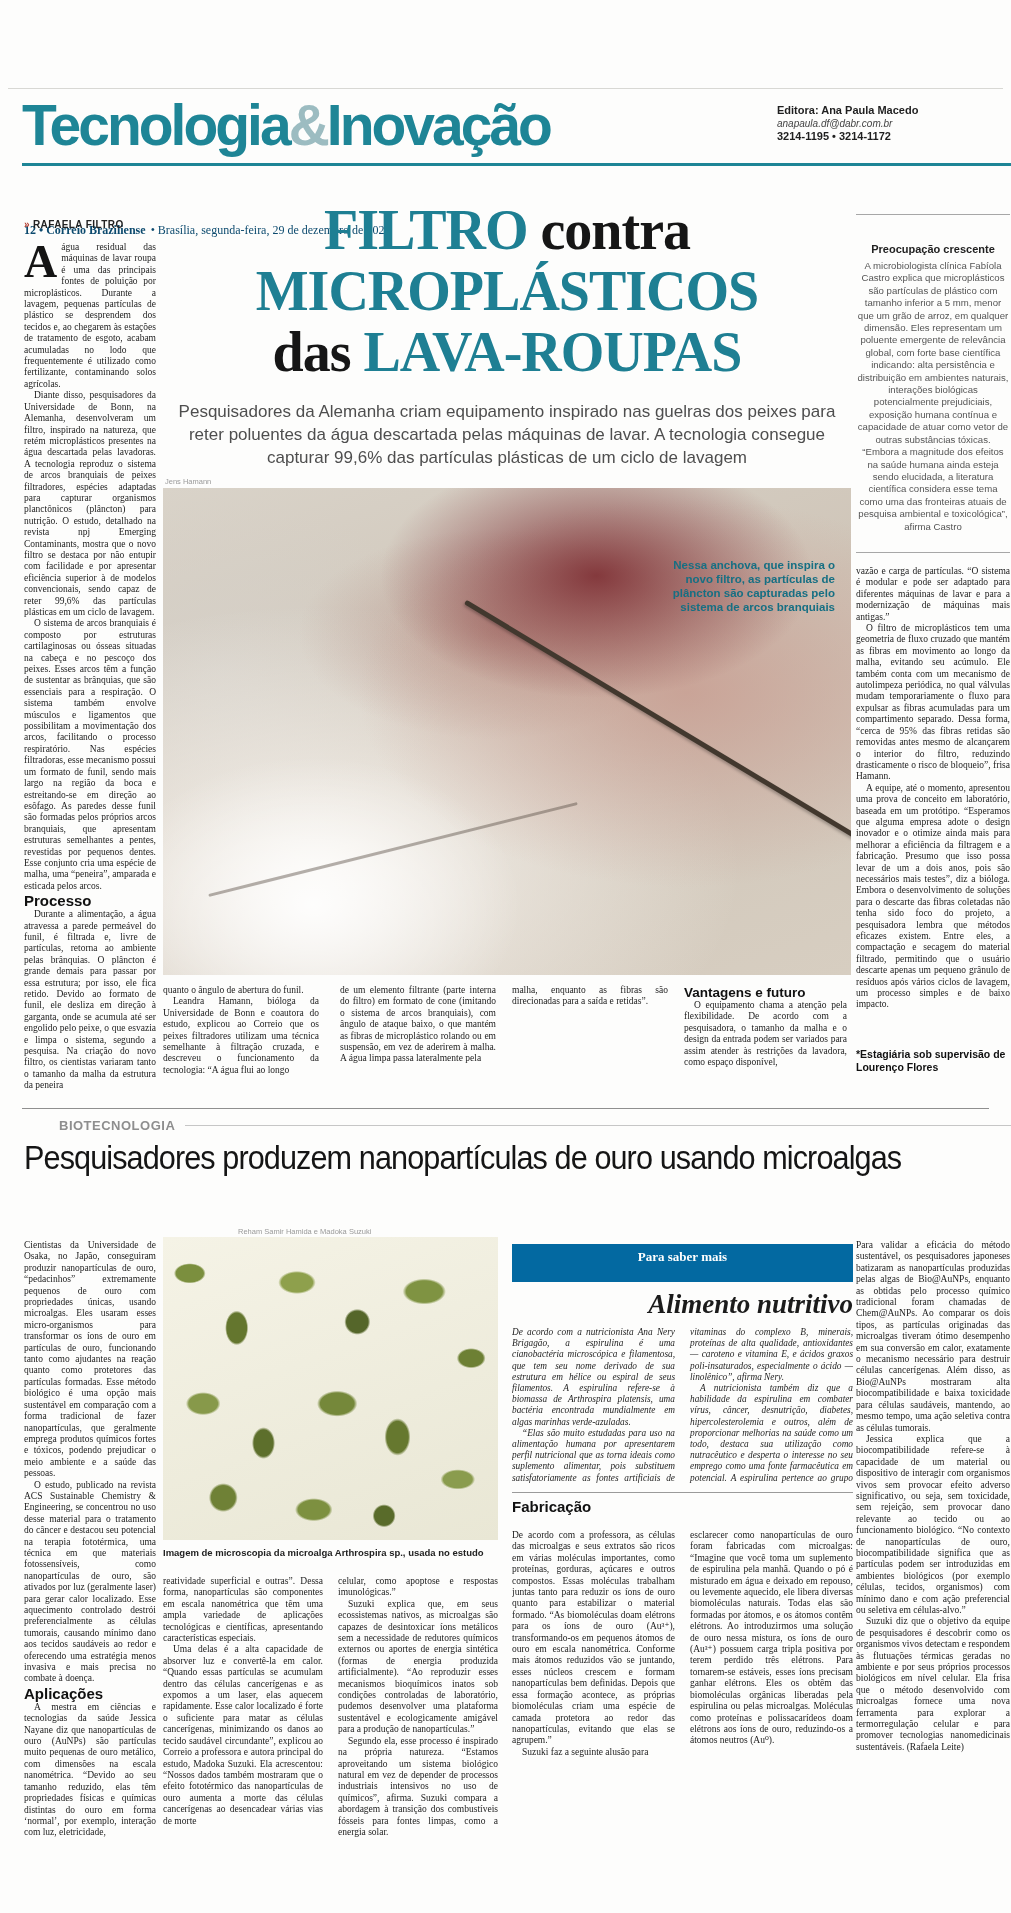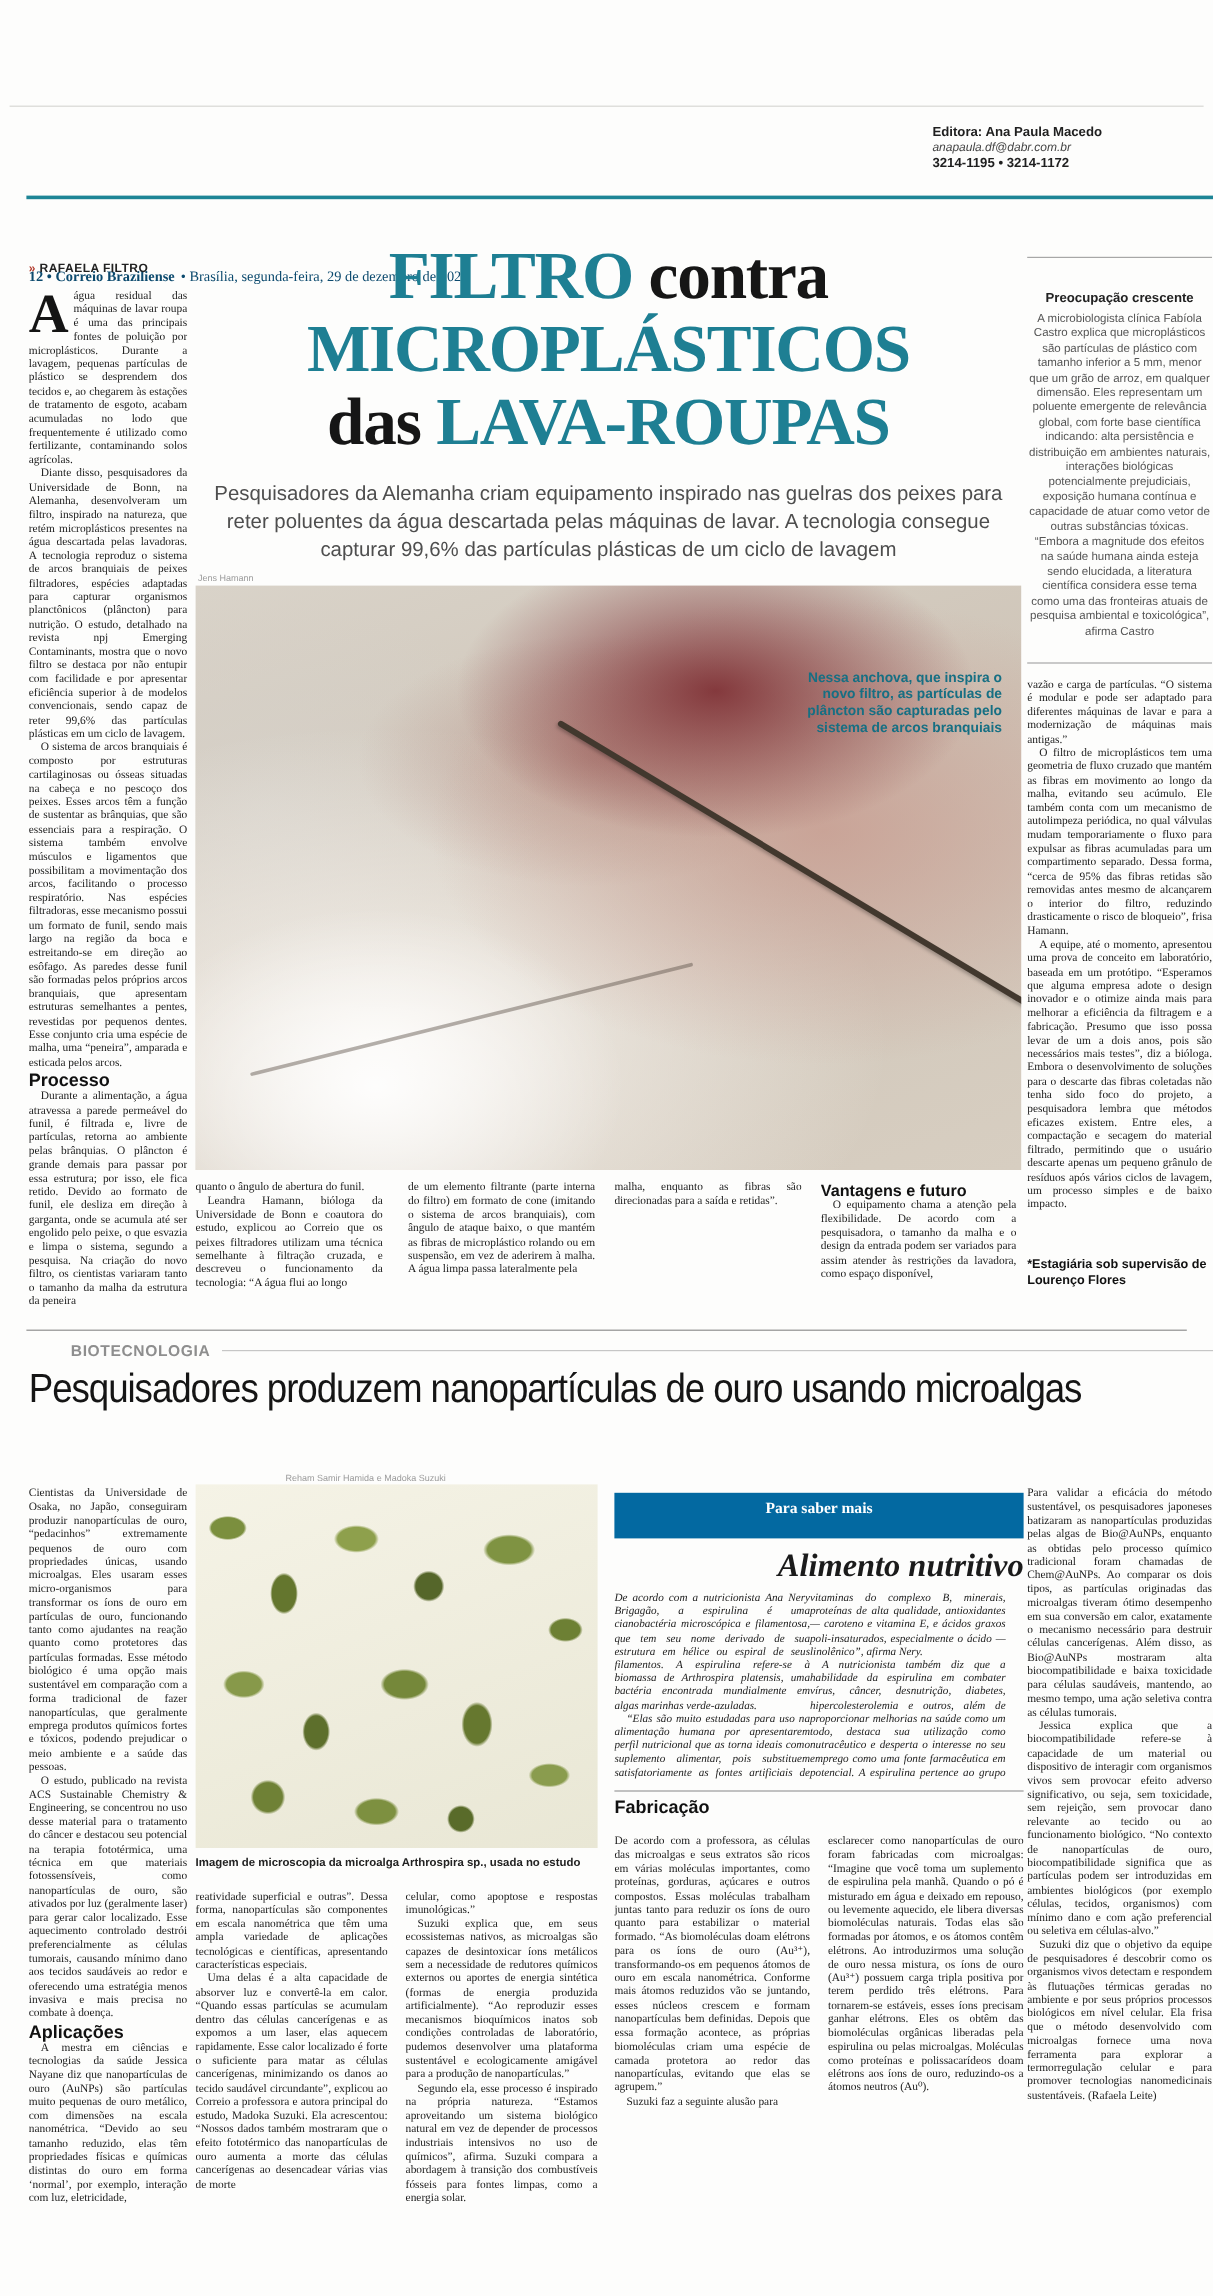--- a/index.html
+++ b/index.html
@@ -123,35 +123,38 @@
   .a2-col2{top:1576px;left:163px;width:160px;height:332px;overflow:hidden;}
   .a2-col3{top:1576px;left:338px;width:160px;height:332px;overflow:hidden;}
   .a2-col5{top:1240px;left:856px;width:154px;height:666px;overflow:hidden;}
 
   
   .ibox{top:1244px;left:512px;width:341px;}
   .ibox-banner{height:38px;line-height:25px;background:#0369a1;color:#ffffff;text-align:center;
                font-family:Liberation Serif, serif;font-weight:bold;font-size:13px;}
   .ibox-title{margin-top:7px;text-align:right;font-family:"Liberation Serif","DejaVu Serif",serif;
               font-weight:bold;font-style:italic;font-size:27px;color:#1b1b1b;}
-  .ibox-cols{margin-top:7px;display:flex;height:156px;overflow:hidden;}
+  .ibox-cols{margin-top:7px;display:flex;gap:15px;height:156px;overflow:hidden;}
   .ibox-col{width:163px;font-style:italic;font-size:9.3px;line-height:11.2px;text-align:justify;color:#1d1d1d;}
   .ibox-col p{margin:0;}
   .ibox-col p.ind{text-indent:10px;}
   .ibox-rule{margin-top:9px;height:1px;background:#9a9a9a;}
   .fab-head{top:1498px;left:512px;}
   .fab-colA{top:1530px;left:512px;width:163px;height:376px;overflow:hidden;}
   .fab-colB{top:1530px;left:690px;width:163px;height:376px;overflow:hidden;}
 </style>
 </head>
 <body>
 
 <div class="page">
 
   <div class="abs rule-top"></div>
+  <div class="abs mast-title">
+    <span>Tecnologia</span><span class="mast-amp">&amp;</span><span>Inovação</span>
+  </div>
   <div class="abs mast-rule"></div>
   <div class="abs mast-editor">
     <div class="ed1">Editora: Ana Paula Macedo</div>
     <div class="ed2">anapaula.df@dabr.com.br</div>
     <div class="ed3">3214-1195 • 3214-1172</div>
   </div>
   <div class="abs dateline">
     <span class="ed-bold">12 • Correio Braziliense</span><span class="ed-rest">• Brasília, segunda-feira, 29 de dezembro de 2025</span>
   </div>
 

